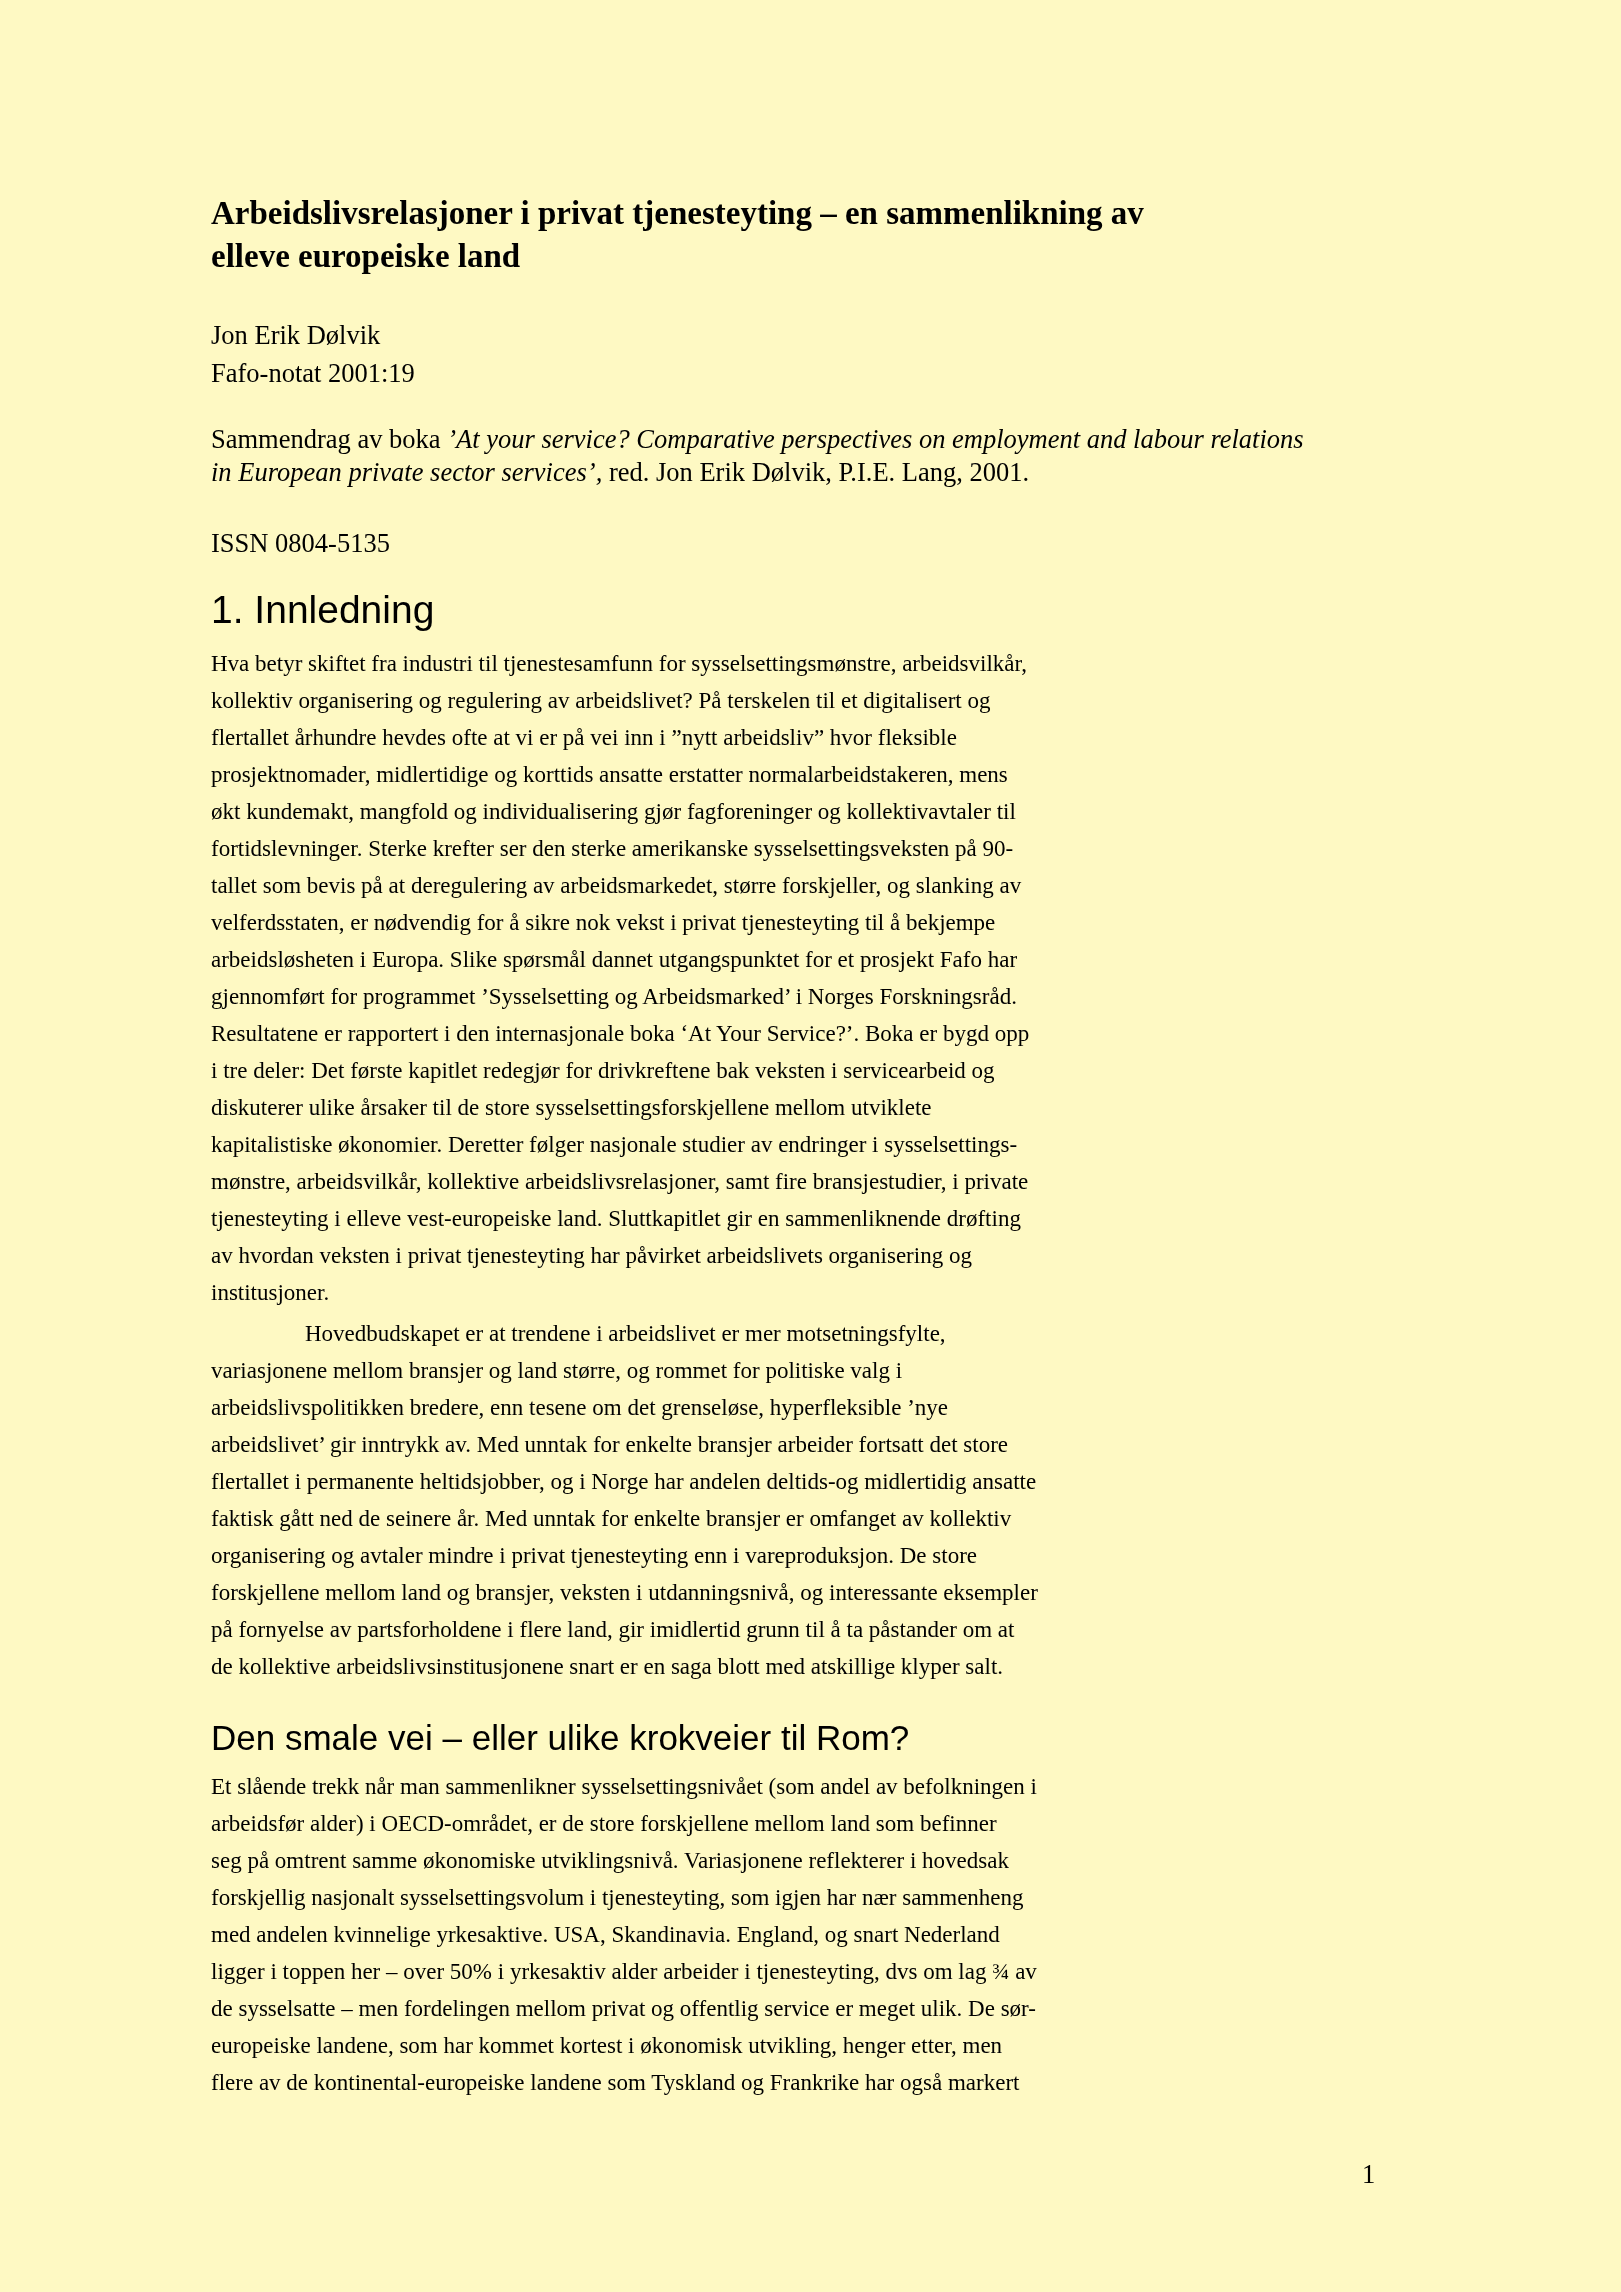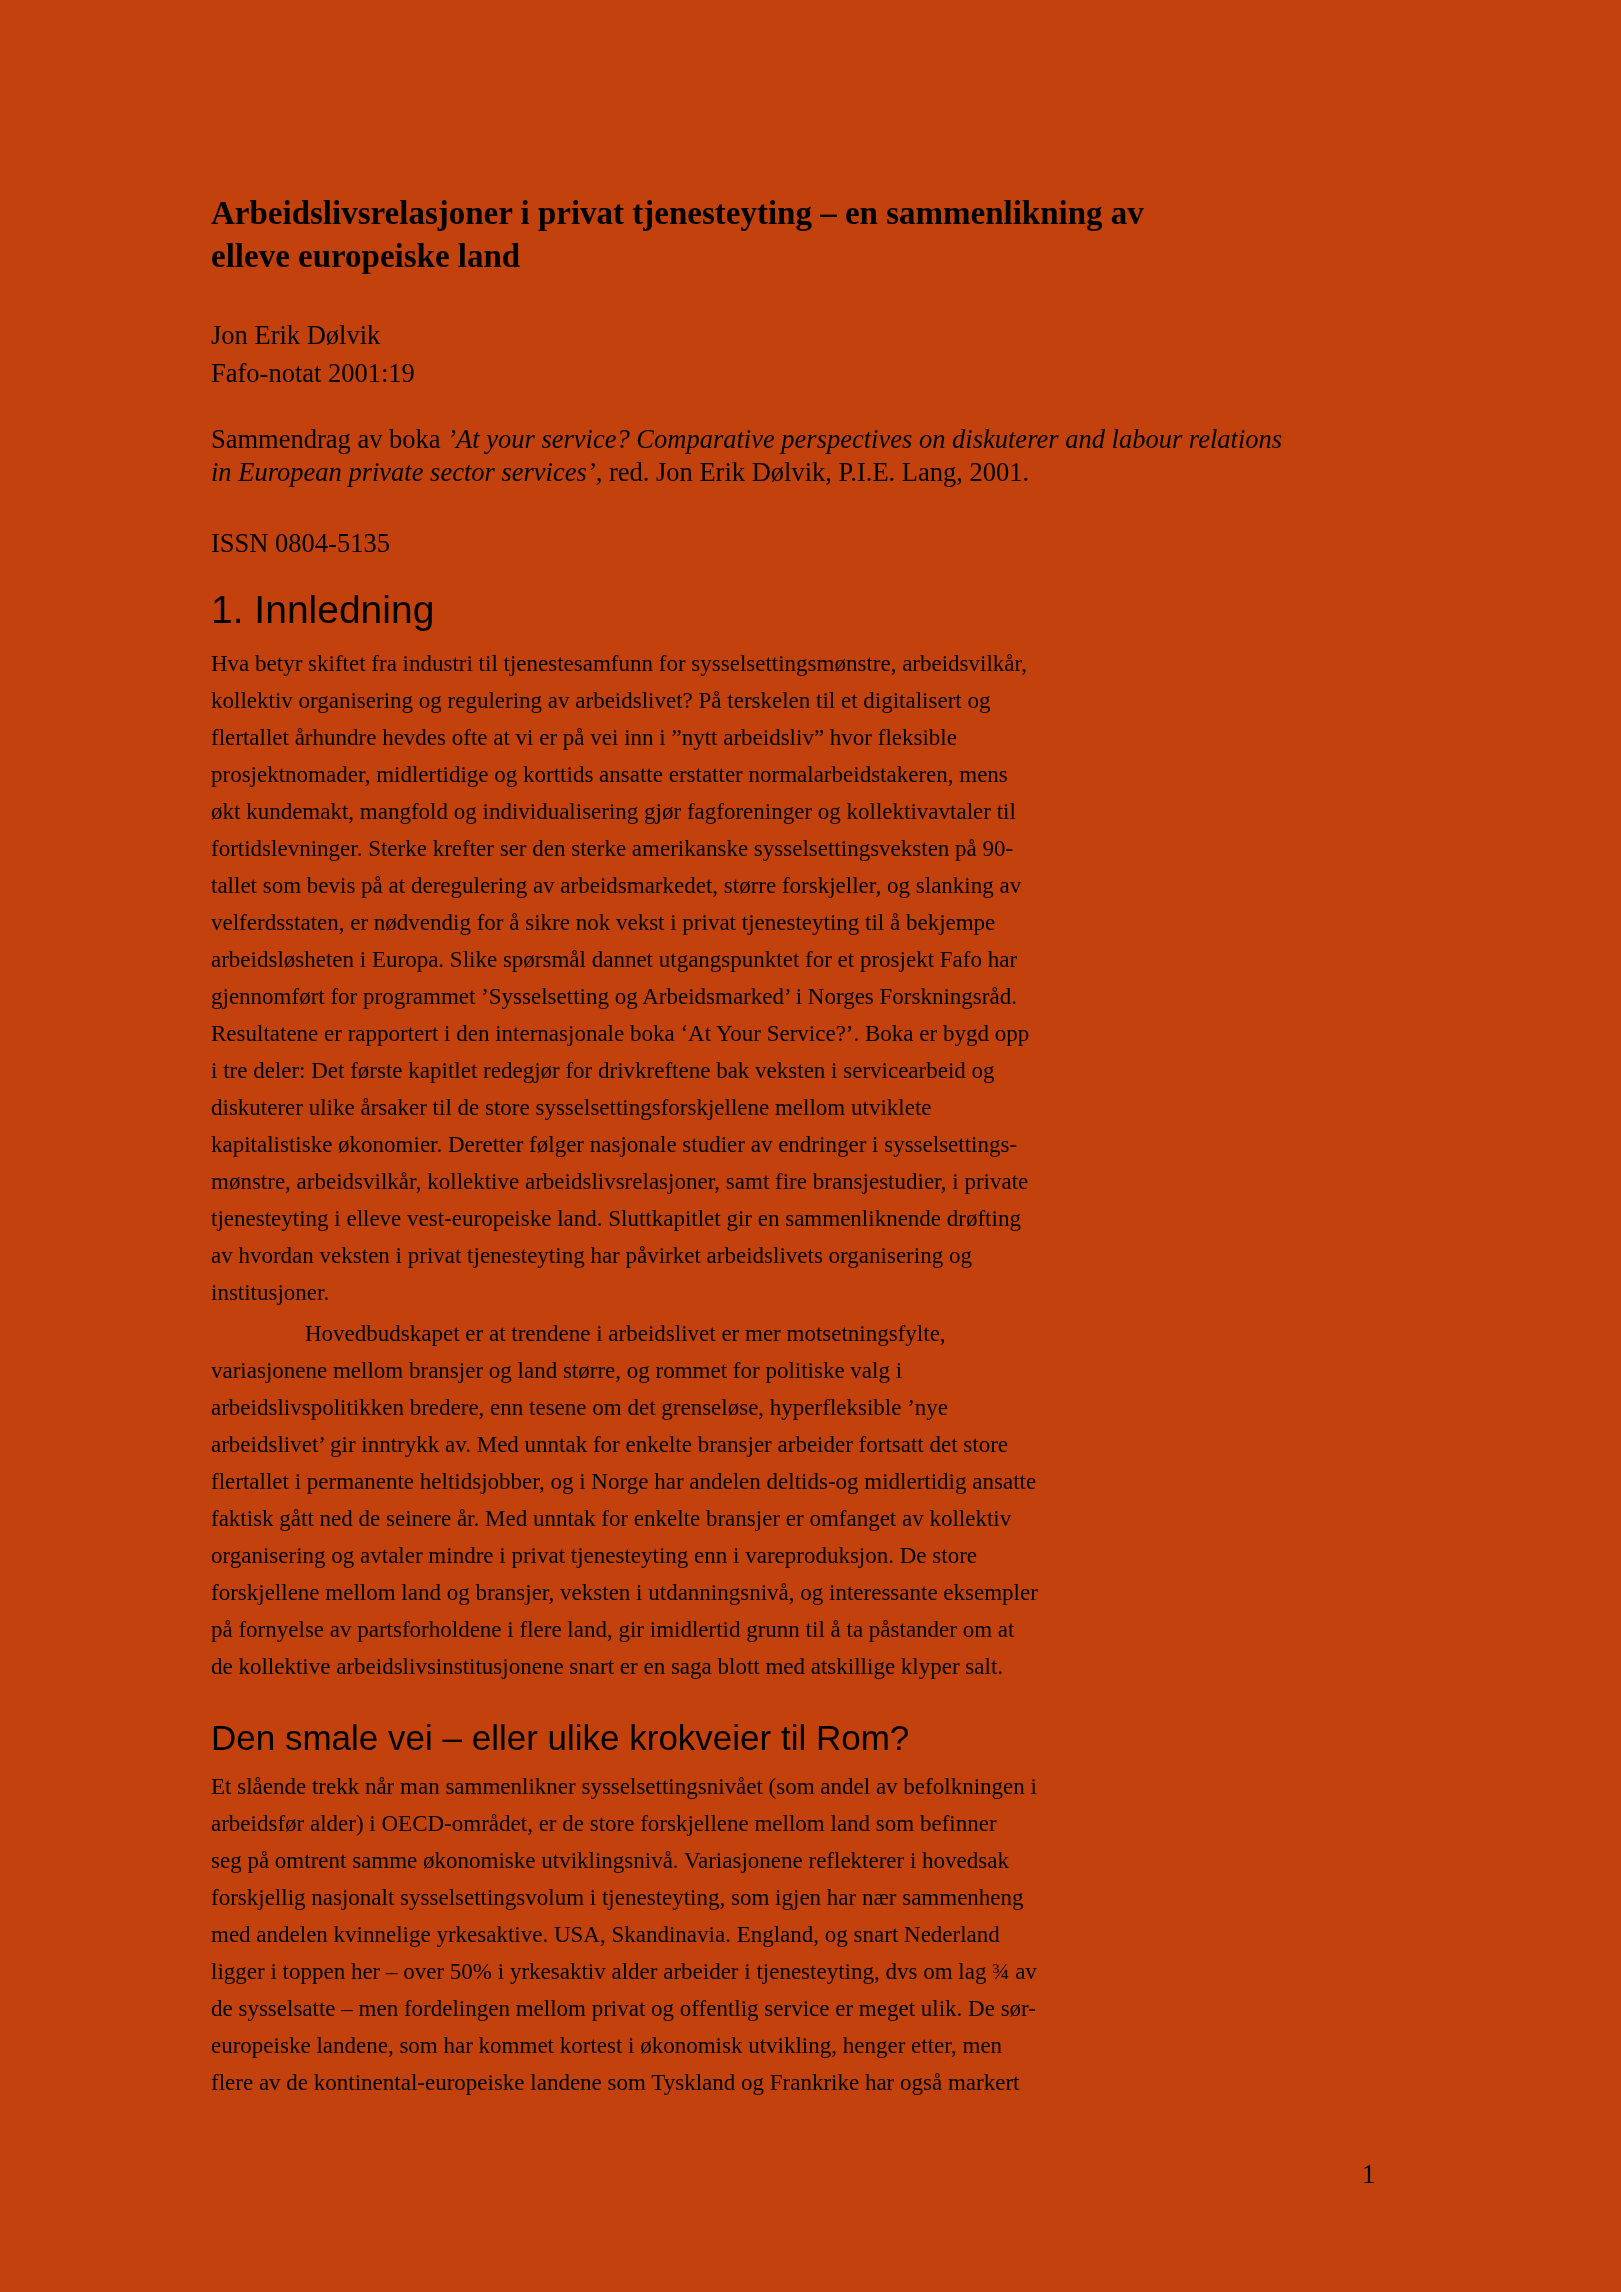--- a/index.html
+++ b/index.html
@@ -1,19 +1,19 @@
 <!DOCTYPE html>
 <html><head>
 <meta charset="utf-8">
 <style>
   html,body { margin:0; padding:0; background:#e8e8e8; }
   .page {
     position:relative;
     width:1621px; height:2293px;
-    background:#c2410c;
+    background:#fef9c3;
     color:#000000;
     font-family:"Liberation Serif","DejaVu Serif",serif;
     overflow:hidden;
   }
   .abs { position:absolute; left:211px; }
   .doc-title {
     top:192px;
     font-size:33px; font-weight:bold; line-height:43px;
     font-family:"Liberation Serif","DejaVu Serif",serif;
     margin:0;
@@ -64,21 +64,21 @@
     <div class="title-line">Arbeidslivsrelasjoner i privat tjenesteyting – en sammenlikning av</div>
     <div class="title-line">elleve europeiske land</div>
   </h1>
 
   <div class="abs author-block">
     <div>Jon Erik Dølvik</div>
     <div>Fafo-notat 2001:19</div>
   </div>
 
   <div class="abs summary-block">
-    <div class="tline"><span>Sammendrag av boka </span><span class="italic">’At your service? Comparative perspectives on diskuterer and labour relations</span></div>
+    <div class="tline"><span>Sammendrag av boka </span><span class="italic">’At your service? Comparative perspectives on employment and labour relations</span></div>
     <div class="tline"><span class="italic">in European private sector services’, </span><span>red. Jon Erik Dølvik, P.I.E. Lang, 2001.</span></div>
   </div>
 
   <div class="abs issn">ISSN 0804-5135</div>
 
   <h2 class="abs sec-heading-1">1. Innledning</h2>
 
   <div class="abs body-lines para-1">
       <div class="tline">Hva betyr skiftet fra industri til tjenestesamfunn for sysselsettingsmønstre, arbeidsvilkår,</div>
       <div class="tline">kollektiv organisering og regulering av arbeidslivet? På terskelen til et digitalisert og</div>

